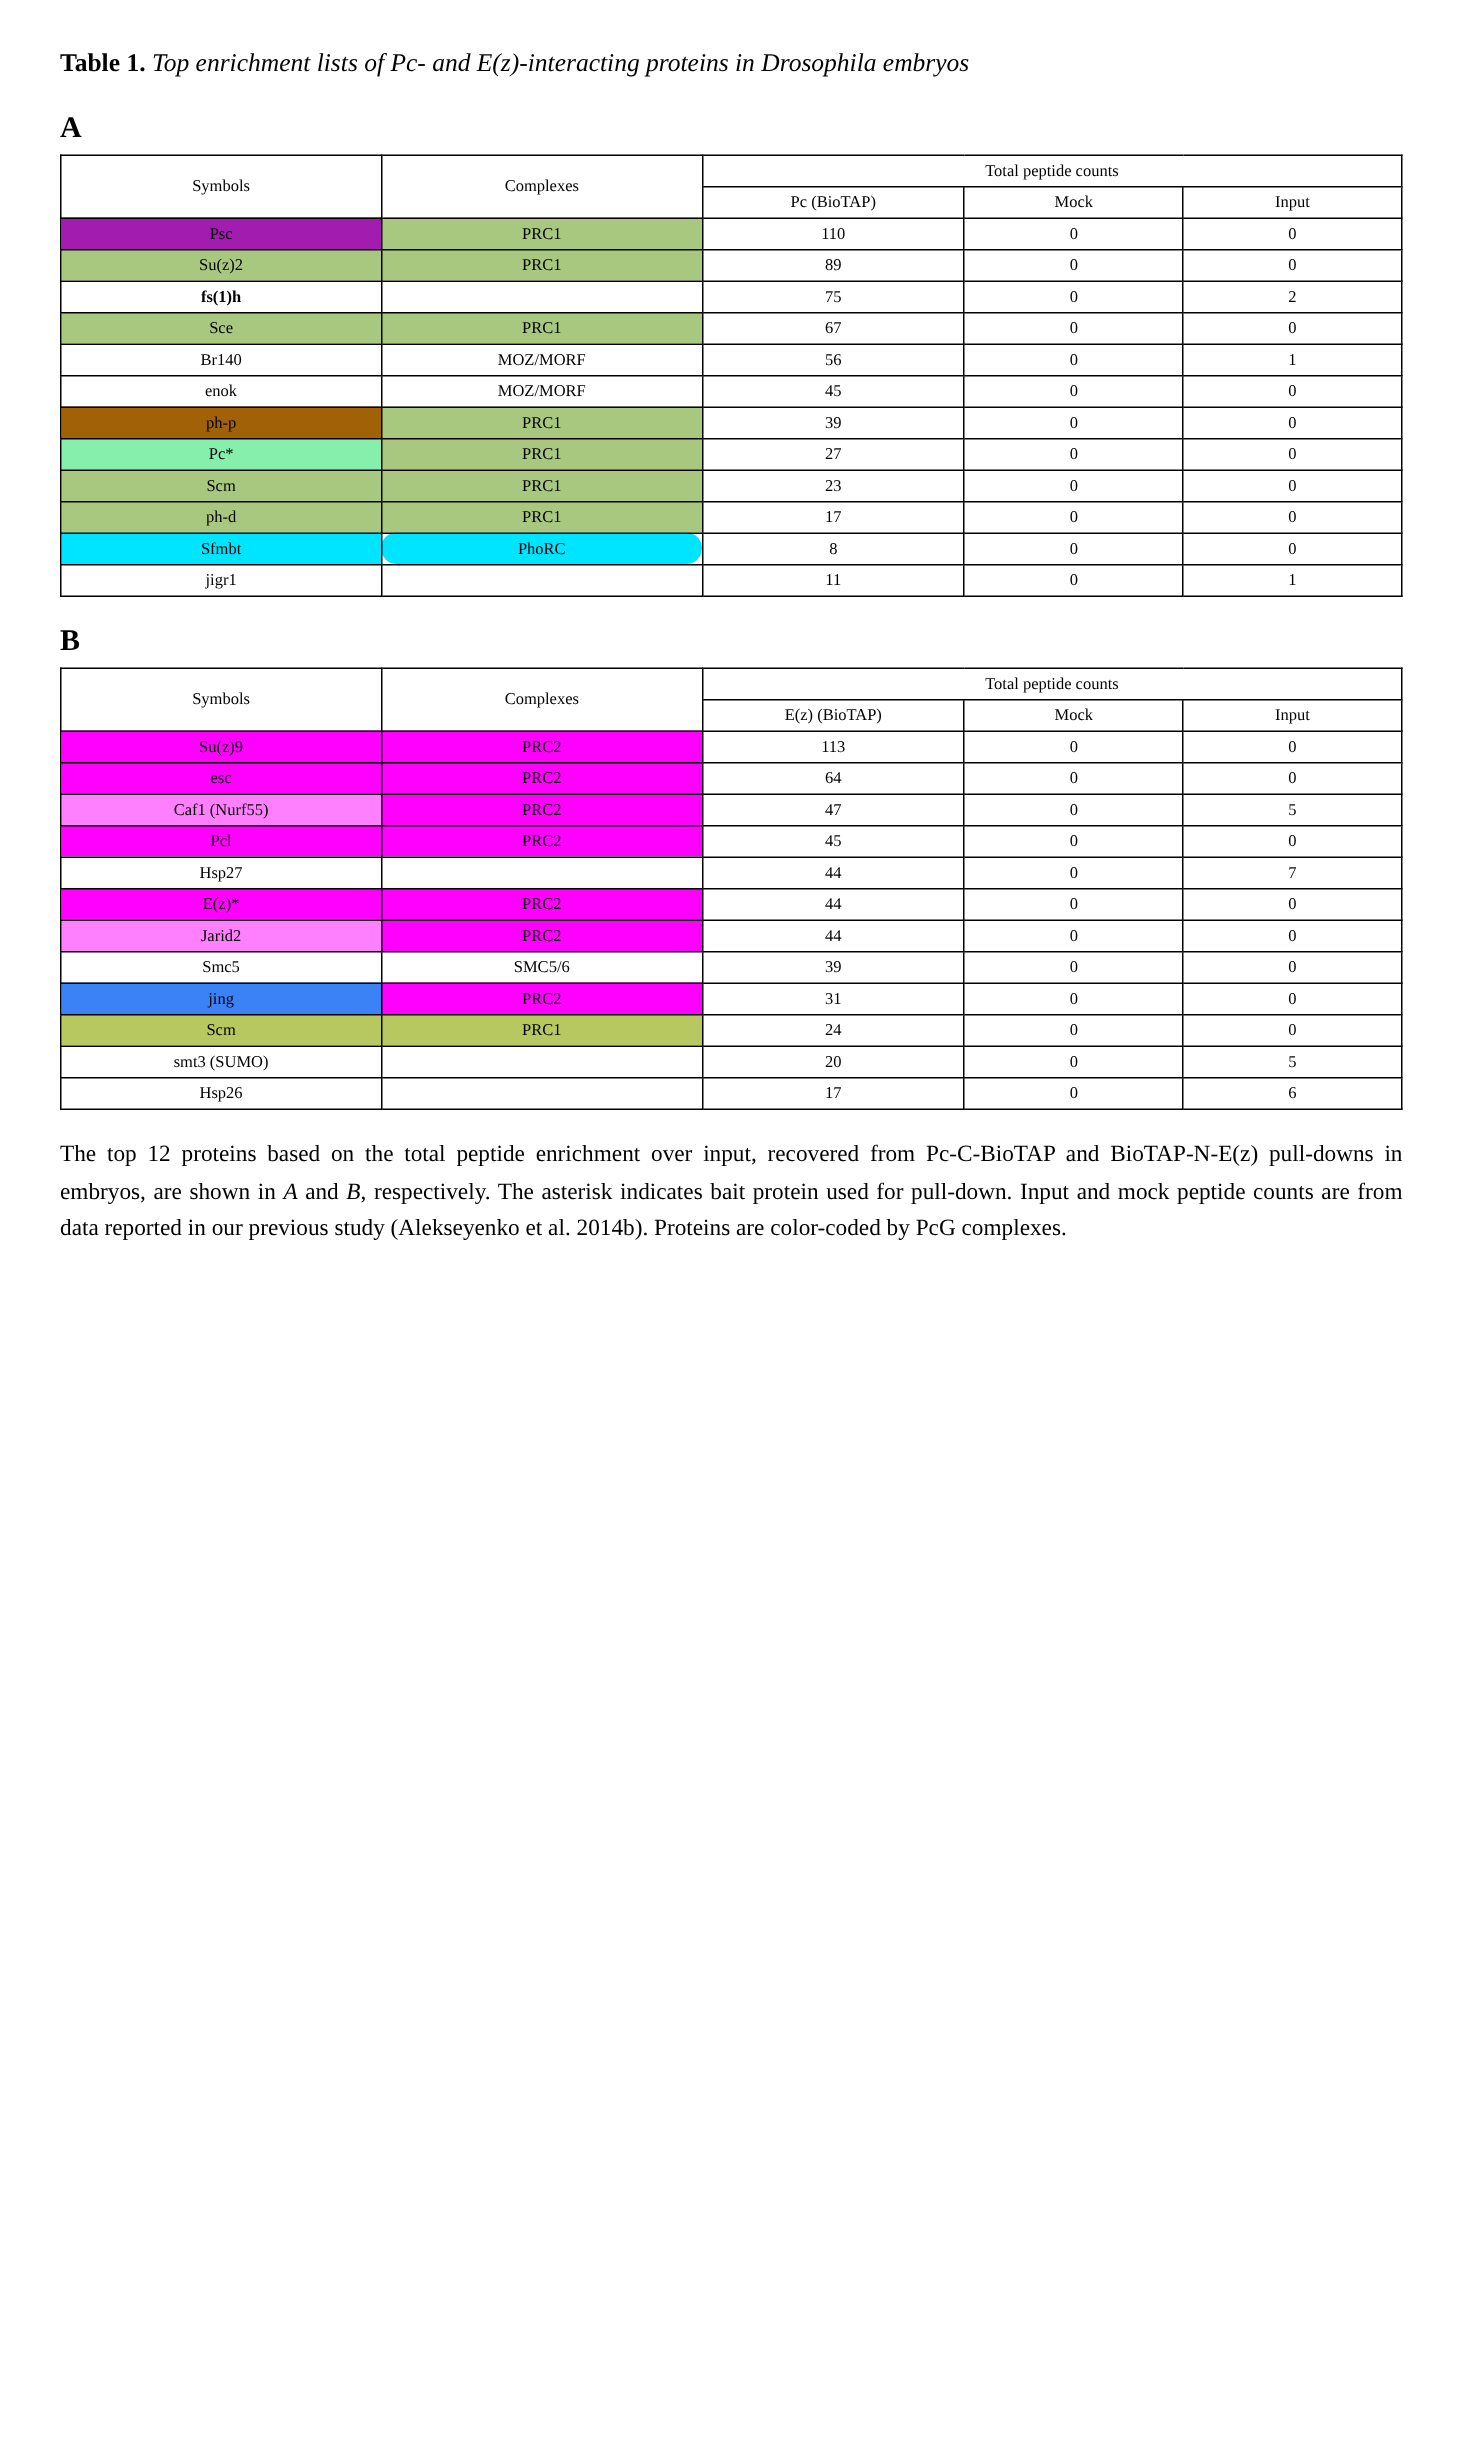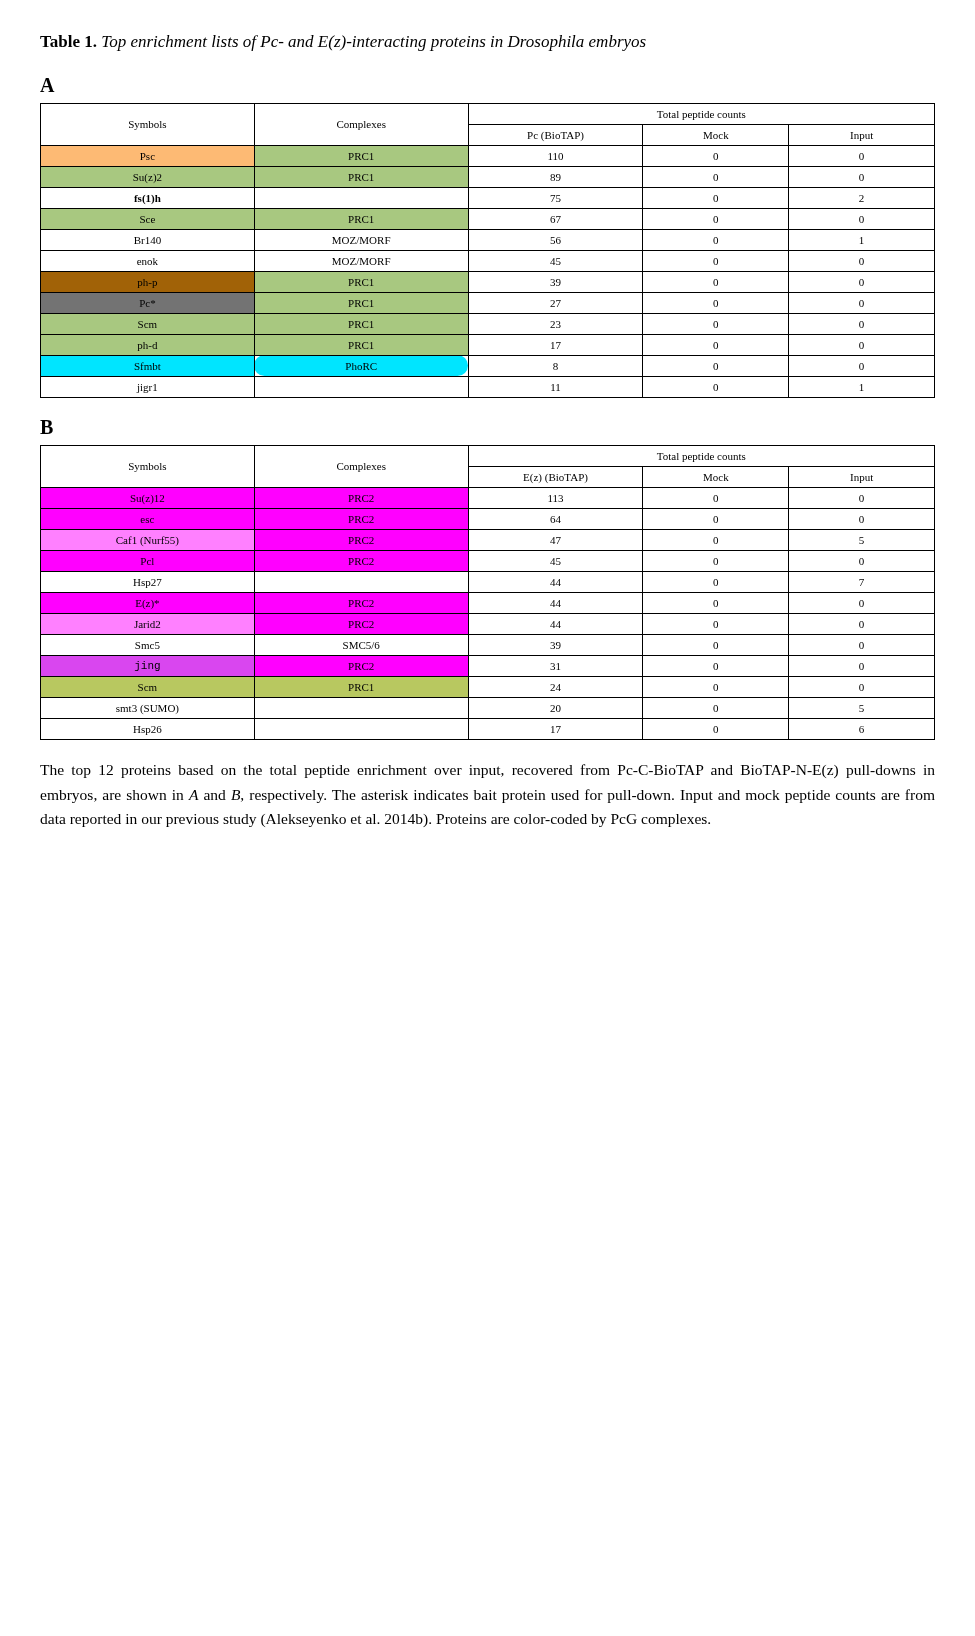--- a/index.html
+++ b/index.html
@@ -78,21 +78,21 @@
       <th colspan="3">Total peptide counts</th>
     </tr>
     <tr class="header-row">
       <th>Pc (BioTAP)</th>
       <th>Mock</th>
       <th>Input</th>
     </tr>
   </thead>
   <tbody id="table-a-body">
   <tr>
-        <td style="background-color: #fdba74;">Psc</td>
+        <td style="background-color: #a21caf;">Psc</td>
         <td style="background-color: rgb(168, 200, 128);">PRC1</td>
         <td>110</td>
         <td>0</td>
         <td>0</td>
       </tr>
       <tr>
         <td style="background-color: rgb(168, 200, 128);">Su(z)2</td>
         <td style="background-color: rgb(168, 200, 128);">PRC1</td>
         <td>89</td>
         <td>0</td>
@@ -127,21 +127,21 @@
         <td>0</td>
       </tr>
       <tr>
         <td style="background-color: #a16207; text-align: center;">ph-p</td>
         <td style="background-color: rgb(168, 200, 128);">PRC1</td>
         <td>39</td>
         <td>0</td>
         <td>0</td>
       </tr>
       <tr>
-        <td style="background-color: #737373; margin-top: 37px;">Pc*</td>
+        <td style="background-color: #86efac; margin-top: 37px;">Pc*</td>
         <td style="background-color: rgb(168, 200, 128);">PRC1</td>
         <td>27</td>
         <td>0</td>
         <td>0</td>
       </tr>
       <tr>
         <td style="background-color: rgb(168, 200, 128);">Scm</td>
         <td style="background-color: rgb(168, 200, 128);">PRC1</td>
         <td>23</td>
         <td>0</td>
@@ -188,21 +188,21 @@
       <th colspan="3">Total peptide counts</th>
     </tr>
     <tr class="header-row">
       <th>E(z) (BioTAP)</th>
       <th>Mock</th>
       <th>Input</th>
     </tr>
   </thead>
   <tbody id="table-b-body">
   <tr>
-        <td style="background-color: rgb(255, 0, 255);">Su(z)12</td>
+        <td style="background-color: rgb(255, 0, 255);">Su(z)9</td>
         <td style="background-color: rgb(255, 0, 255);">PRC2</td>
         <td>113</td>
         <td>0</td>
         <td>0</td>
       </tr>
       <tr>
         <td style="background-color: rgb(255, 0, 255);">esc</td>
         <td style="background-color: rgb(255, 0, 255);">PRC2</td>
         <td>64</td>
         <td>0</td>
@@ -244,21 +244,21 @@
         <td>0</td>
       </tr>
       <tr>
         <td style="background-color: rgb(255, 255, 255);">Smc5</td>
         <td style="background-color: rgb(255, 255, 255);">SMC5/6</td>
         <td>39</td>
         <td>0</td>
         <td>0</td>
       </tr>
       <tr>
-        <td style="background-color: #d946ef; font-family: Liberation Mono, monospace;">jing</td>
+        <td style="background-color: #3b82f6;">jing</td>
         <td style="background-color: rgb(255, 0, 255);">PRC2</td>
         <td>31</td>
         <td>0</td>
         <td>0</td>
       </tr>
       <tr>
         <td style="background-color: rgb(184, 200, 96);">Scm</td>
         <td style="background-color: rgb(184, 200, 96);">PRC1</td>
         <td>24</td>
         <td>0</td>

